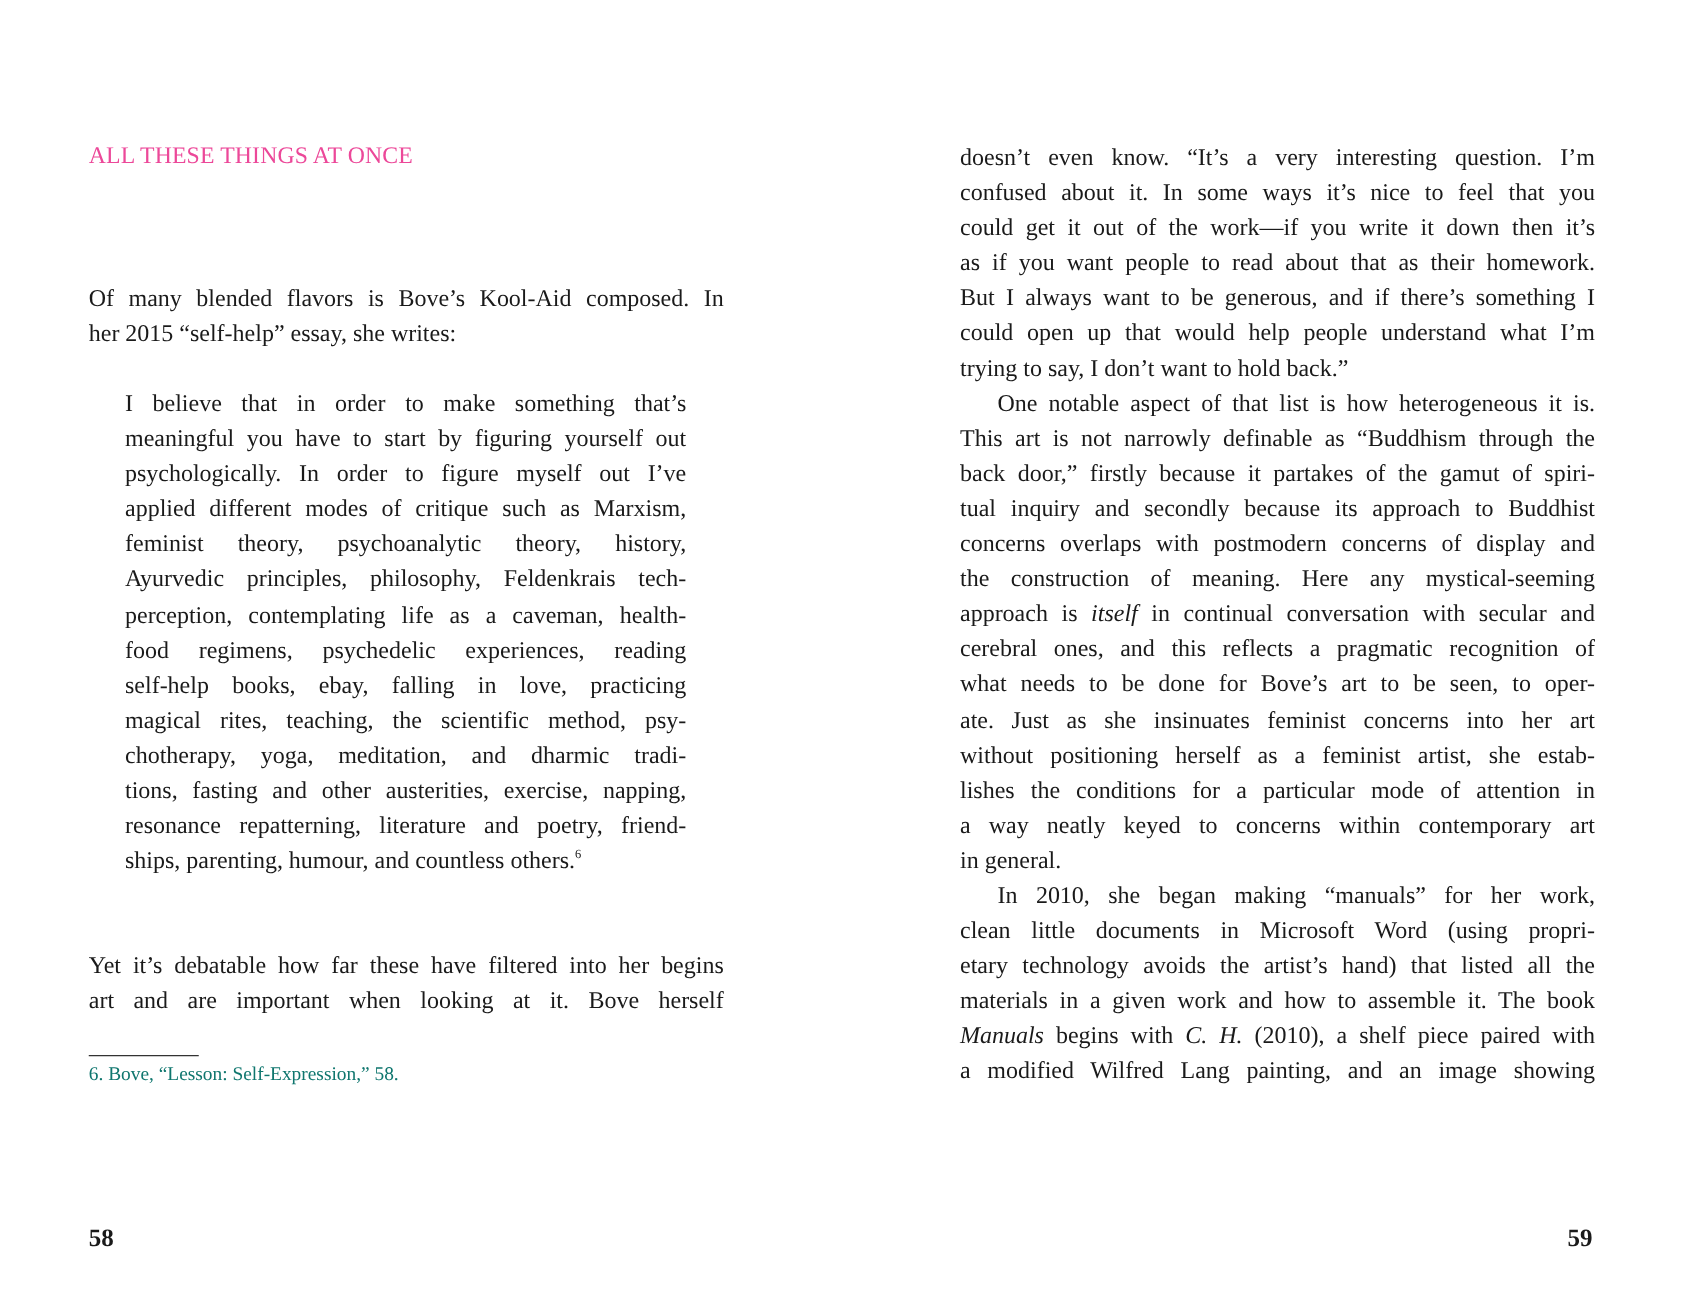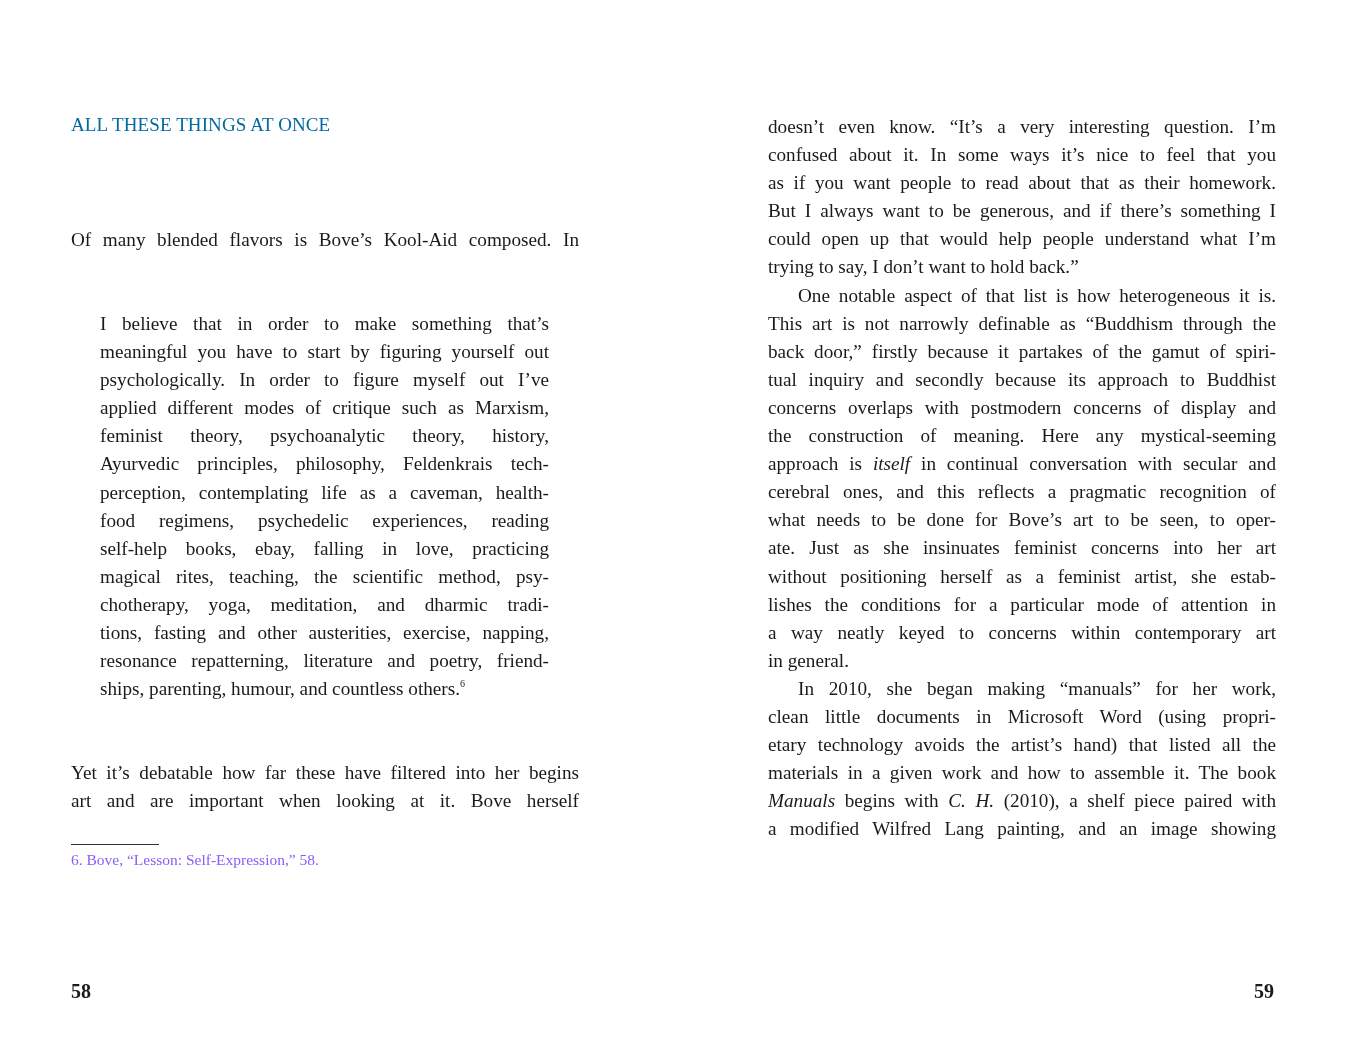--- a/index.html
+++ b/index.html
@@ -8,21 +8,21 @@
     font-family: "Liberation Serif", "DejaVu Serif", serif;
     color: #1a1a1a;
   }
   .spread { position: absolute; inset: 0; }
   .page { position: absolute; top: 0; height: 1045px; }
   .page-left { left: 0; width: 673px; }
   .page-right { left: 673px; width: 673px; }
 
   .running-head {
     position: absolute; left: 71px; top: 114px;
-    font-size: 19px; letter-spacing: 0.1px; color: #0369a1;
+    font-size: 19px; letter-spacing: 0.1px; color: #ec4899;
     white-space: nowrap;
   }
   .block { position: absolute; }
   .line {
     height: 28.1px; line-height: 28.1px; font-size: 19.2px;
     text-align: justify; text-align-last: justify; white-space: nowrap;
     overflow: visible;
   }
   .line.last { text-align-last: left; }
   .line.indent { text-indent: 30px; }
@@ -32,40 +32,41 @@
   .intro { left: 71px; top: 226px; width: 508px; }
   .quote { left: 100px; top: 310px; width: 449px; }
   .after { left: 71px; top: 759px; width: 508px; }
 
   .fn-rule {
     position: absolute; left: 71px; top: 844px; width: 88px; height: 0;
     border-top: 1px solid #333;
   }
   .footnote {
     position: absolute; left: 71px; top: 851px; font-size: 15.5px;
-    white-space: nowrap; color: #8b5cf6;
+    white-space: nowrap; color: #0f766e;
   }
   .folio {
     position: absolute; top: 980px; font-size: 20px; color: #1a1a1a; font-weight: bold;
   }
   .folio-left { left: 71px; }
   .folio-right { right: 72px; }
 
   .right-text { left: 95px; top: 113px; width: 508px; }
 </style>
 </head>
 <body>
 
 <div class="spread">
 
   <div class="page page-left">
     <div class="running-head">ALL THESE THINGS AT ONCE</div>
 
     <div class="block intro">
       <div class="line">Of many blended flavors is Bove’s Kool-Aid composed. In</div>
+      <div class="line last">her 2015 “self-help” essay, she writes:</div>
     </div>
 
     <div class="block quote">
       <div class="line">I believe that in order to make something that’s</div>
       <div class="line">meaningful you have to start by figuring yourself out</div>
       <div class="line">psychologically. In order to figure myself out I’ve</div>
       <div class="line">applied different modes of critique such as Marxism,</div>
       <div class="line">feminist theory, psychoanalytic theory, history,</div>
       <div class="line">Ayurvedic principles, philosophy, Feldenkrais tech-</div>
       <div class="line">perception, contemplating life as a caveman, health-</div>
@@ -86,20 +87,21 @@
     <div class="fn-rule"></div>
     <div class="footnote">6.  Bove, “Lesson: Self-Expression,” 58.</div>
 
     <div class="folio folio-left">58</div>
   </div>
 
   <div class="page page-right">
     <div class="block right-text">
       <div class="line">doesn’t even know. “It’s a very interesting question. I’m</div>
       <div class="line">confused about it. In some ways it’s nice to feel that you</div>
+      <div class="line">could get it out of the work—if you write it down then it’s</div>
       <div class="line">as if you want people to read about that as their homework.</div>
       <div class="line">But I always want to be generous, and if there’s something I</div>
       <div class="line">could open up that would help people understand what I’m</div>
       <div class="line last">trying to say, I don’t want to hold back.”</div>
       <div class="line indent">One notable aspect of that list is how heterogeneous it is.</div>
       <div class="line">This art is not narrowly definable as “Buddhism through the</div>
       <div class="line">back door,” firstly because it partakes of the gamut of spiri-</div>
       <div class="line">tual inquiry and secondly because its approach to Buddhist</div>
       <div class="line">concerns overlaps with postmodern concerns of display and</div>
       <div class="line">the construction of meaning. Here any mystical-seeming</div>

